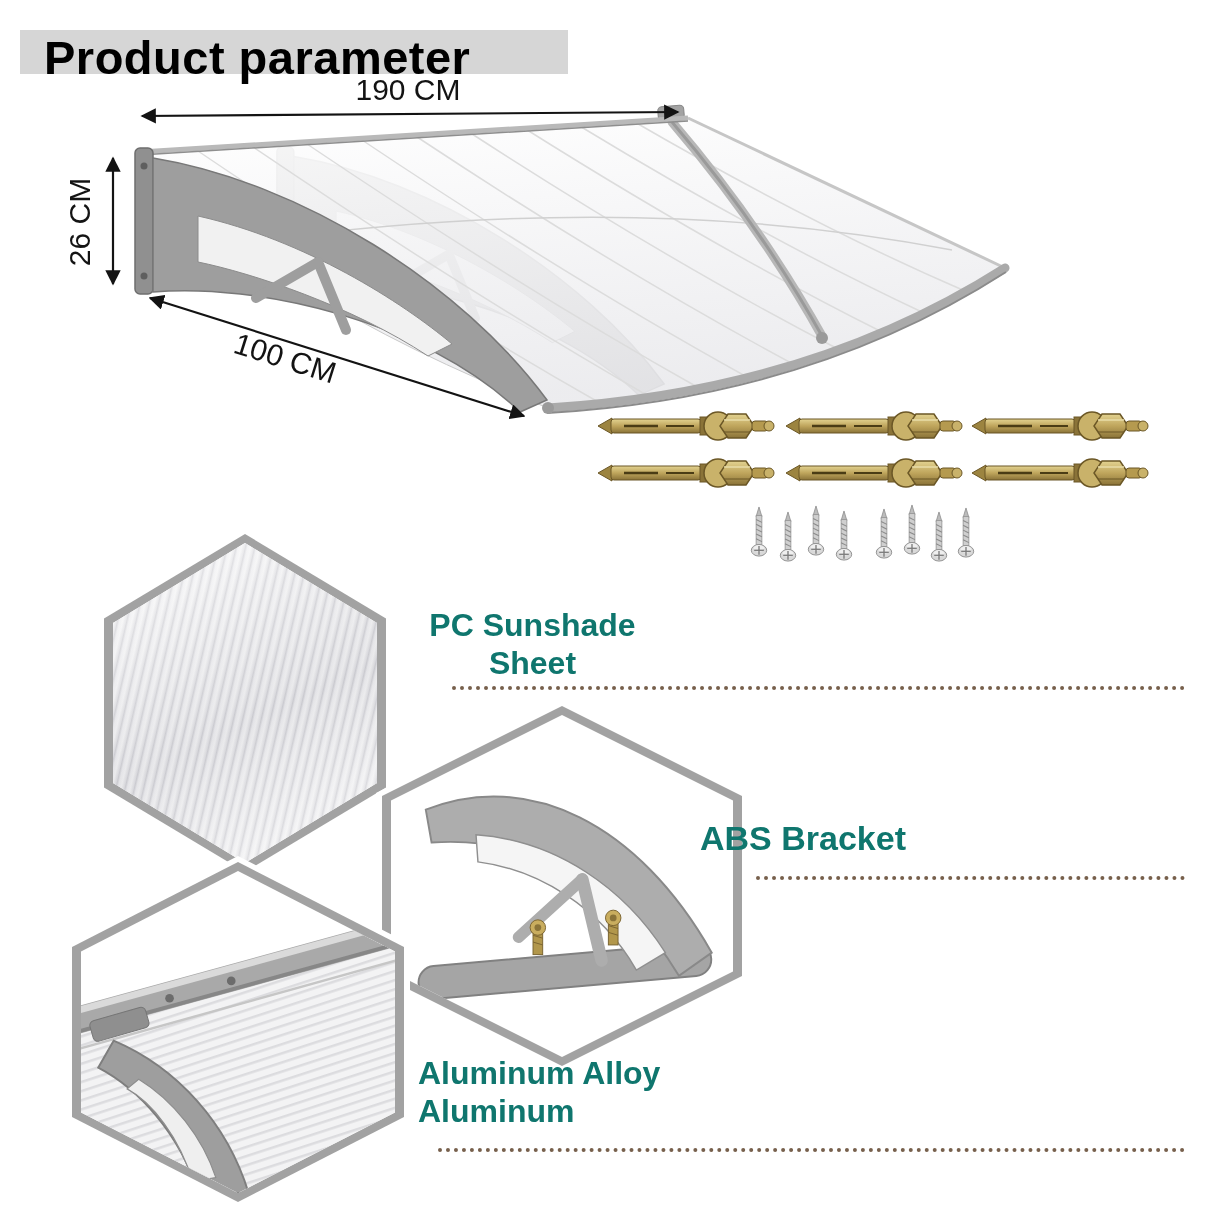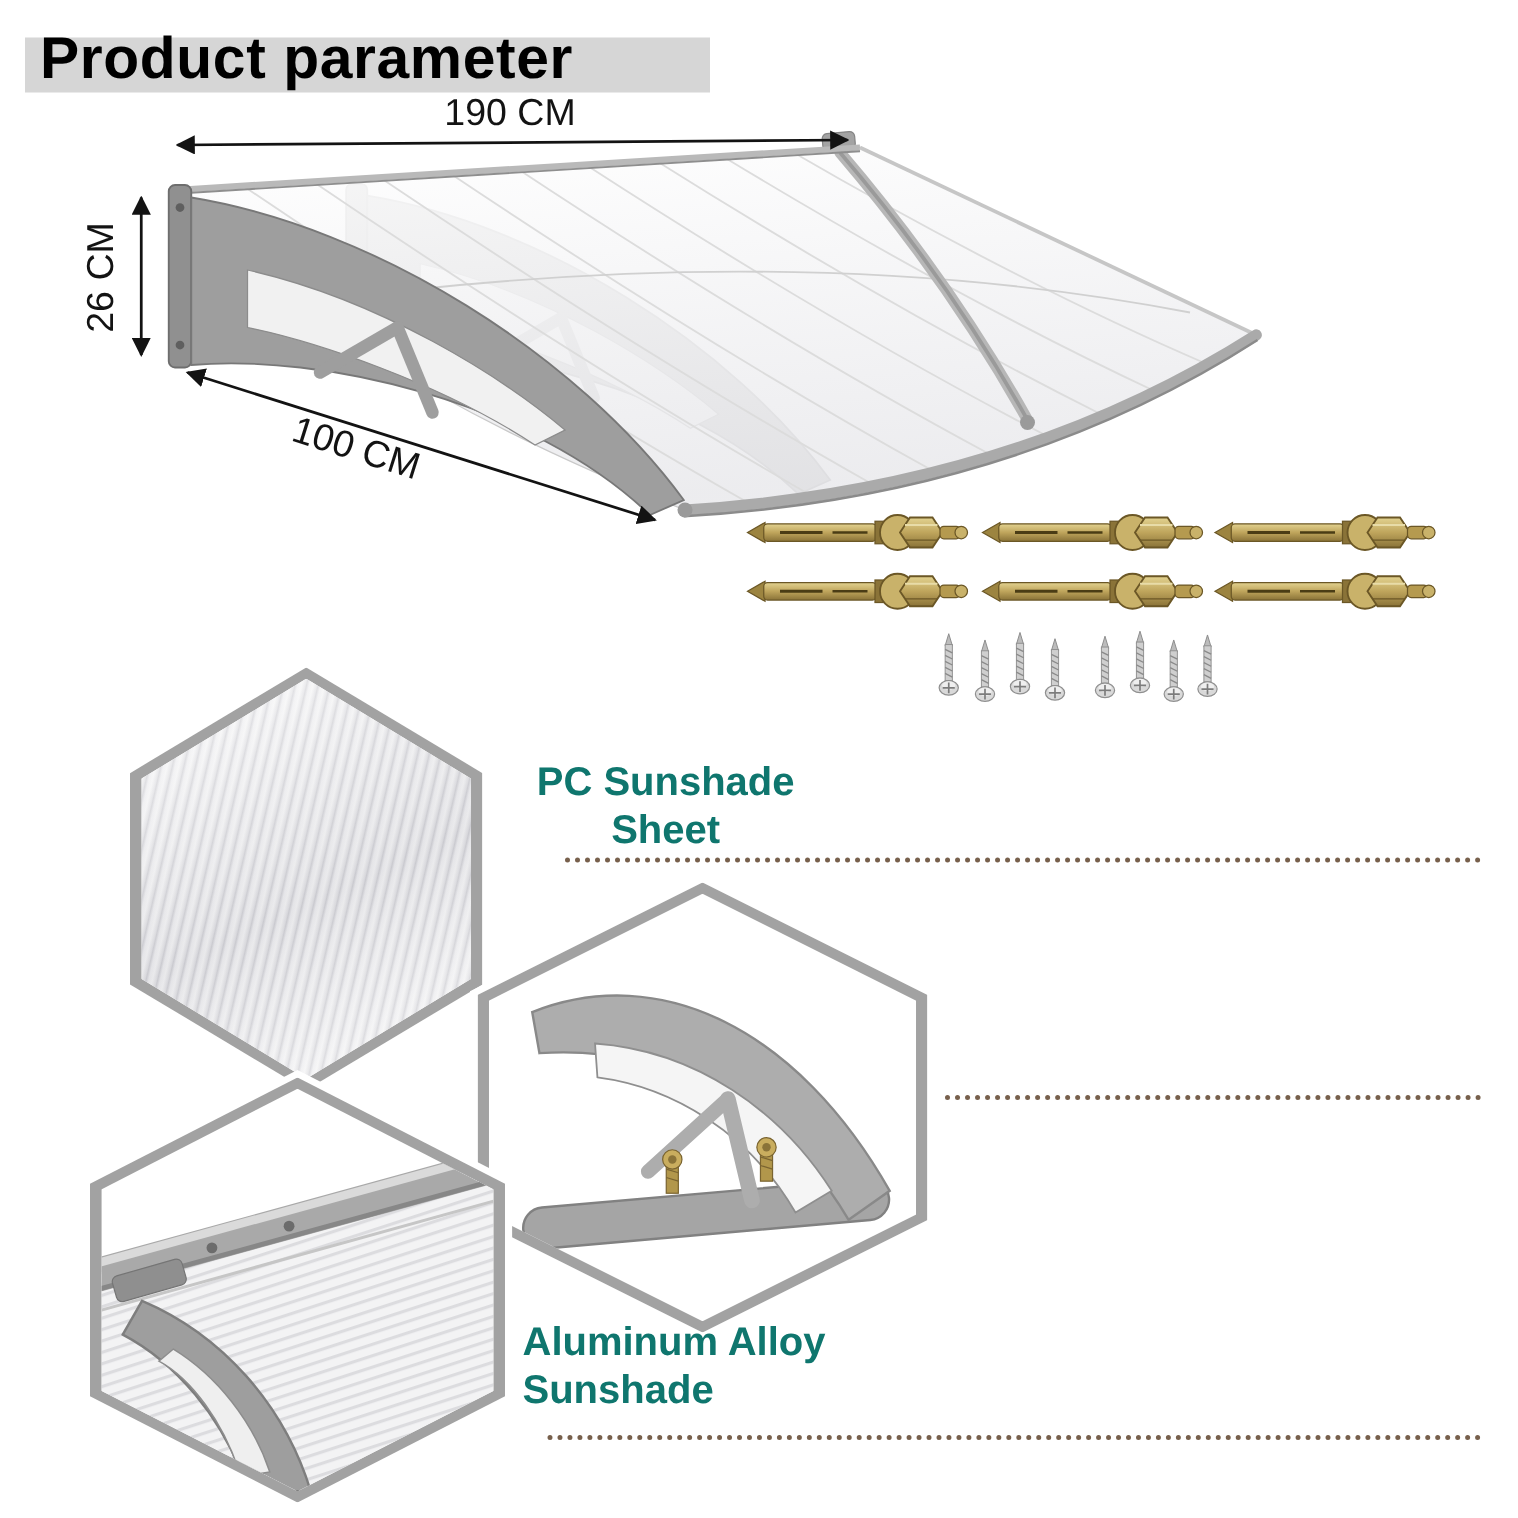--- a/index.html
+++ b/index.html
@@ -3,21 +3,21 @@
 <meta charset="utf-8">
 <style>
   html,body{margin:0;padding:0;background:#ffffff;}
   #page{
     position:relative;width:1214px;height:1214px;background:#ffffff;overflow:hidden;
     font-family:"Liberation Sans", sans-serif;
   }
   
   .title-band{position:absolute;left:20px;top:30px;width:548px;height:44px;background:#d6d6d6;z-index:4;}
   .page-title{
-    position:absolute;left:28px;top:14px;margin:4px;z-index:5;
+    position:absolute;left:28px;top:14px;margin:16px;z-index:5;
     font-size:47px;font-weight:800;letter-spacing:.5px;color:#000;line-height:56px;
   }
   
   .diagram{position:absolute;left:0;top:0;width:1214px;height:580px;z-index:2;}
   .diagram text{font-family:"Liberation Sans",sans-serif;font-size:30px;fill:#131313;}
   
   .dotted{position:absolute;height:0;border-top:4px dotted #77604c;z-index:1;}
   #divider-1{left:452px;top:686px;width:733px;}
   #divider-2{left:756px;top:876px;width:429px;}
   #divider-3{left:438px;top:1148px;width:747px;}
@@ -247,18 +247,21 @@
           <path d="M60,216 C96,238 126,276 140,318 L116,322 C102,276 74,240 48,226 Z" fill="#efefef" stroke="#8d8d8d" stroke-width="1.2"></path>
         </svg>
       </div>
     </div>
   </div>
 
   <div class="callout-label" id="label-pc-sheet">
     <span class="l1">PC Sunshade</span>
     <span class="l2">Sheet</span>
   </div>
+  <div class="callout-label" id="label-abs-bracket">
+    <span class="l1">ABS Bracket</span>
+  </div>
   <div class="callout-label" id="label-alu-connector">
     <span class="l1">Aluminum Alloy</span>
-    <span class="l2">Sunshade</span>
+    <span class="l2">Aluminum</span>
   </div>
 
 </div>
 
 </body></html>

